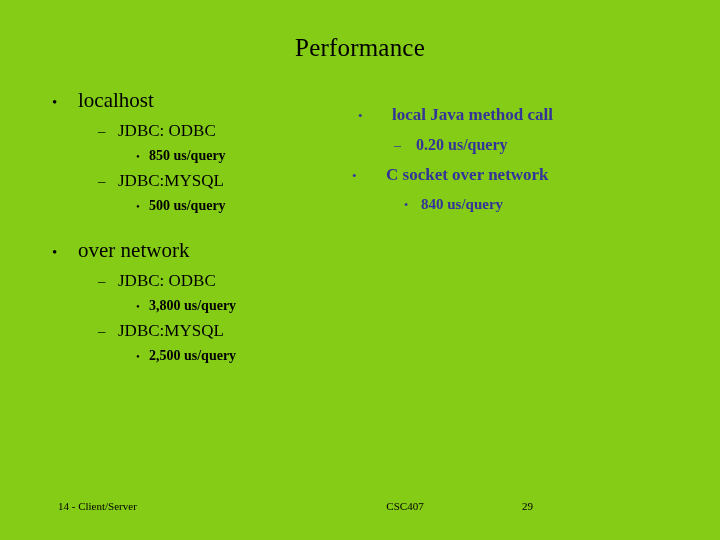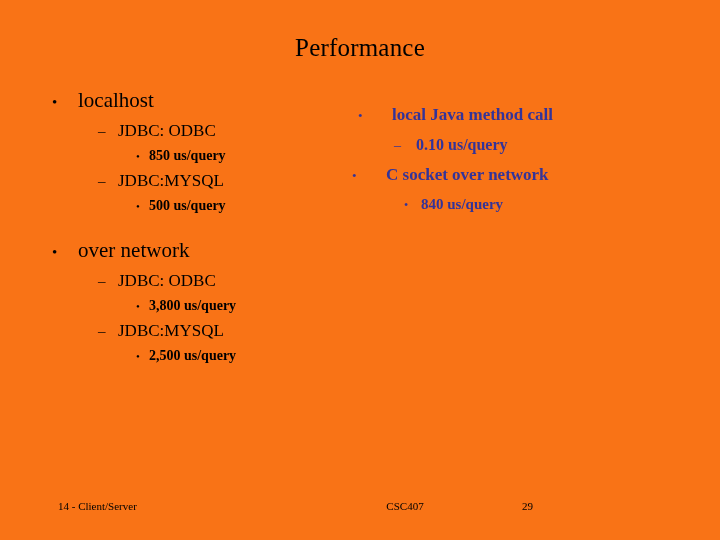--- a/index.html
+++ b/index.html
@@ -11,21 +11,21 @@
     height: 540px;
     background: #ffffff;
     font-family: "Liberation Serif", "DejaVu Serif", serif;
     color: #000000;
     overflow: hidden;
   }
   .slide {
     position: relative;
     width: 720px;
     height: 540px;
-    background: #f97316;
+    background: #84cc16;
   }
 
   
   .slide-title {
     position: absolute;
     top: 33px;
     left: 0;
     width: 720px;
     text-align: center;
     font-size: 25px;
@@ -235,21 +235,21 @@
 
   <div class="col-right">
 
     <div class="bullet-row lvl1">
       <span class="bullet-mark">•</span>
       <span class="bullet-text">local Java method call</span>
     </div>
 
     <div class="bullet-row lvl2">
       <span class="bullet-mark">–</span>
-      <span class="bullet-text">0.10 us/query</span>
+      <span class="bullet-text">0.20 us/query</span>
     </div>
 
     <div class="bullet-row lvl1 indent-less">
       <span class="bullet-mark">•</span>
       <span class="bullet-text">C socket over network</span>
     </div>
 
     <div class="bullet-row lvl3">
       <span class="bullet-mark">•</span>
       <span class="bullet-text">840 us/query</span>

